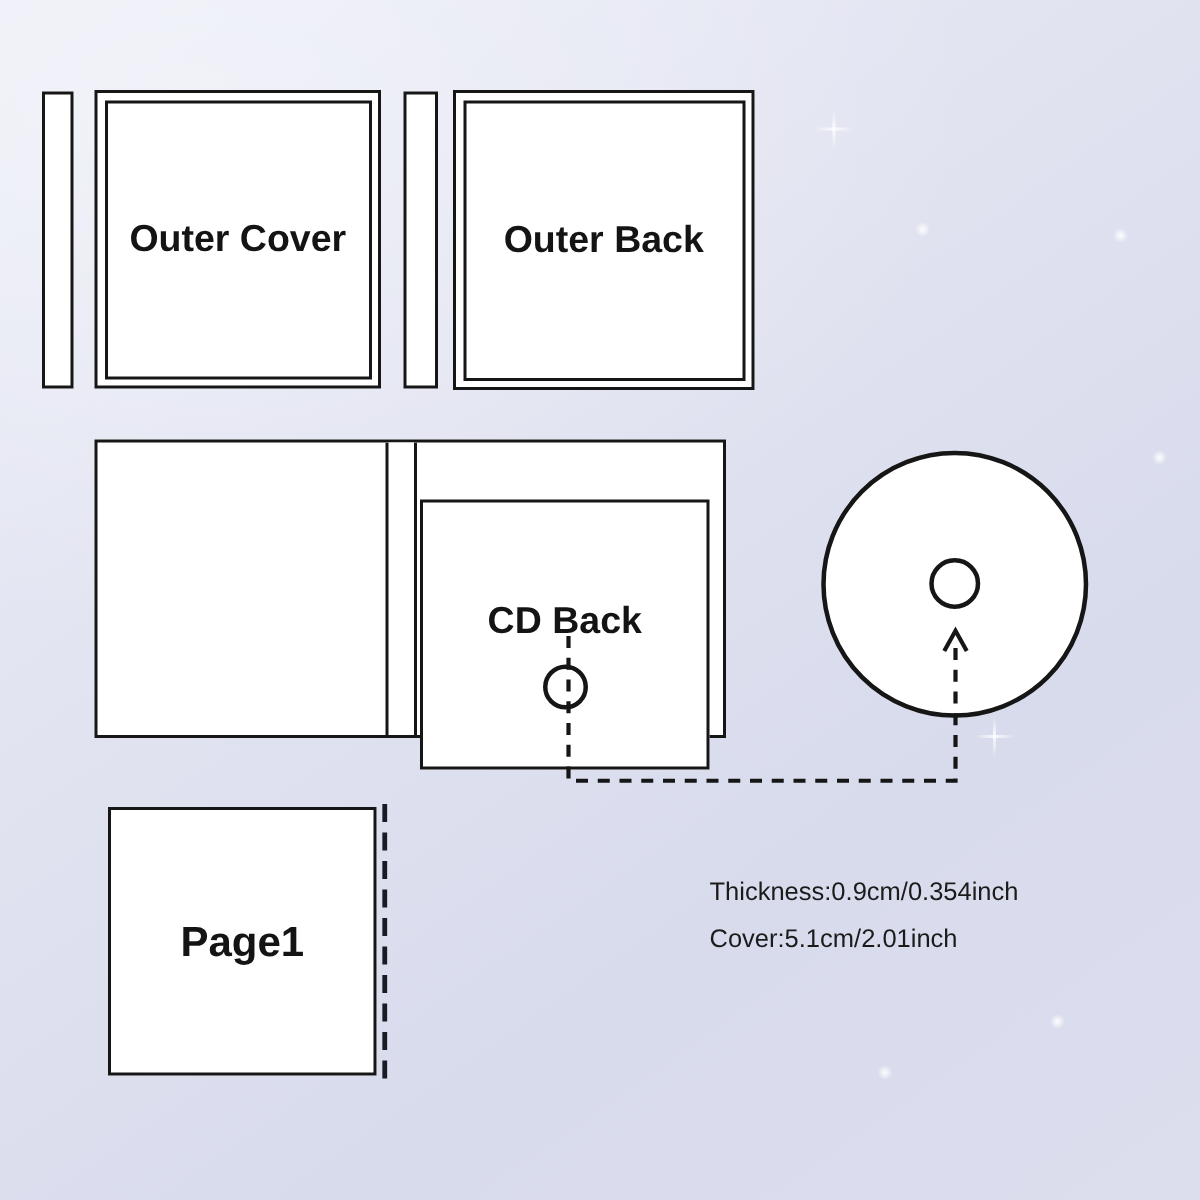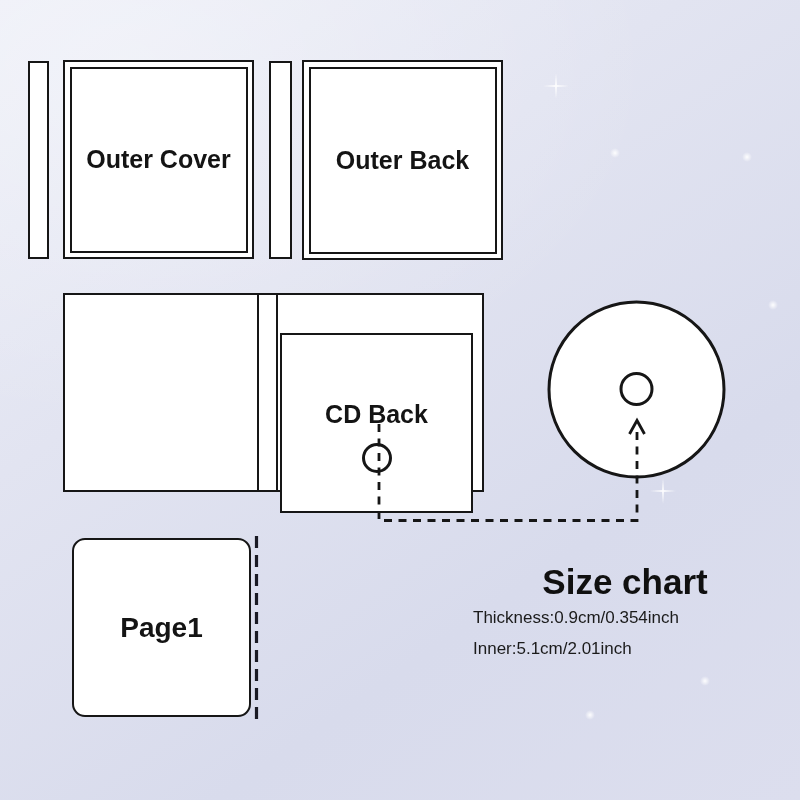--- a/index.html
+++ b/index.html
@@ -5,21 +5,21 @@
   html,body{margin:0;padding:0;}
   .stage{
     position:relative;width:800px;height:800px;overflow:hidden;
     background:
       radial-gradient(900px 600px at 15% 8%, rgba(255,255,255,0.35), rgba(255,255,255,0) 60%),
       linear-gradient(145deg,#eceef7 0%, #e2e4f1 35%, #d8dbec 70%, #dcdeee 100%);
     font-family:"Liberation Sans", sans-serif;color:#141414;
   }
   
   .box{position:absolute;background:#ffffff;border:2.5px solid #161616;box-sizing:border-box;}
-  .center{display:flex;align-items:center;justify-content:center;border-radius:13px;}
+  .center{display:flex;align-items:center;justify-content:center;}
   
   .frame{position:absolute;background:#ffffff;border:2.5px solid #161616;box-sizing:border-box;}
   .frame .inner{position:absolute;inset:4.5px;border:2.5px solid #161616;background:#ffffff;
     display:flex;align-items:center;justify-content:center;box-sizing:border-box;}
   .panel-label{font-weight:700;font-size:25px;letter-spacing:0;white-space:nowrap;}
   .page-label{font-weight:700;font-size:28px;white-space:nowrap;}
   
   .midrow{position:absolute;left:63px;top:293px;width:421px;height:199px;
     border:2.5px solid #161616;background:#ffffff;box-sizing:border-box;}
   .midrow .pane{position:absolute;border:2.5px solid #161616;background:#ffffff;
@@ -94,18 +94,17 @@
     <circle cx="636.5" cy="389.5" r="87.5" fill="#ffffff" stroke="#161616" stroke-width="3"></circle>
     <circle cx="636.5" cy="389" r="15.5" fill="#ffffff" stroke="#161616" stroke-width="3"></circle>
 
     <path d="M379 424 L379 520.5 L637 520.5 L637 426" fill="none" stroke="#161616" stroke-width="2.8" stroke-dasharray="8 6.5"></path>
     <path d="M629.5 434 L637 420.5 L644.5 434" fill="none" stroke="#161616" stroke-width="2.8"></path>
 
     <line x1="256.5" y1="536" x2="256.5" y2="719" stroke="#1a1a24" stroke-width="3.2" stroke-dasharray="12 7"></line>
   </svg>
 
   <div class="sizechart">
-    <div class="sc-title">Size chart</div>
     <div class="sc-line">Thickness:0.9cm/0.354inch</div>
-    <div class="sc-line">Inner:5.1cm/2.01inch</div>
+    <div class="sc-line">Cover:5.1cm/2.01inch</div>
   </div>
 
 </div>
 
 </body></html>

